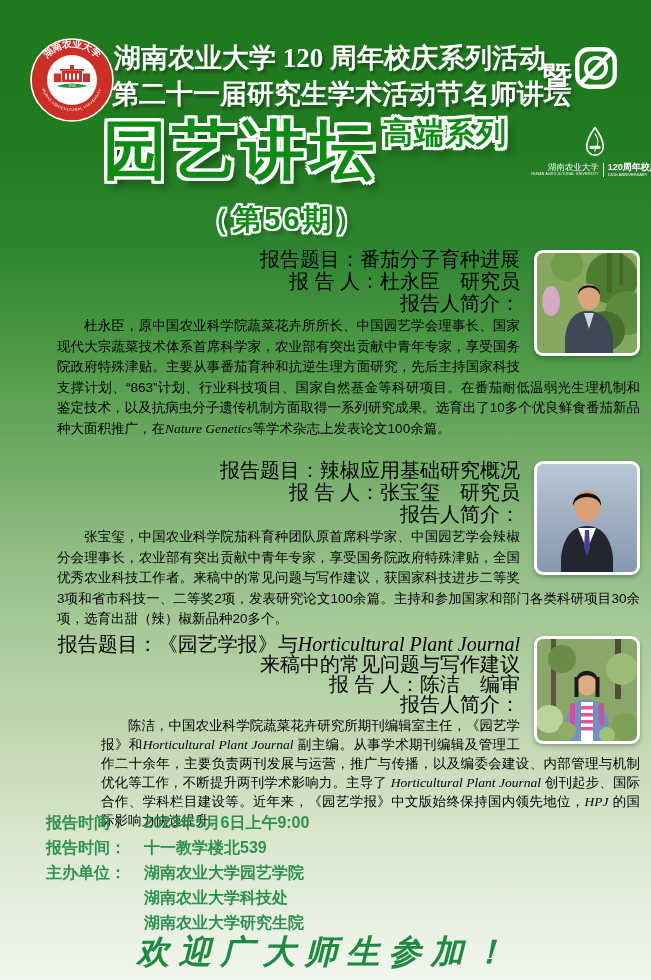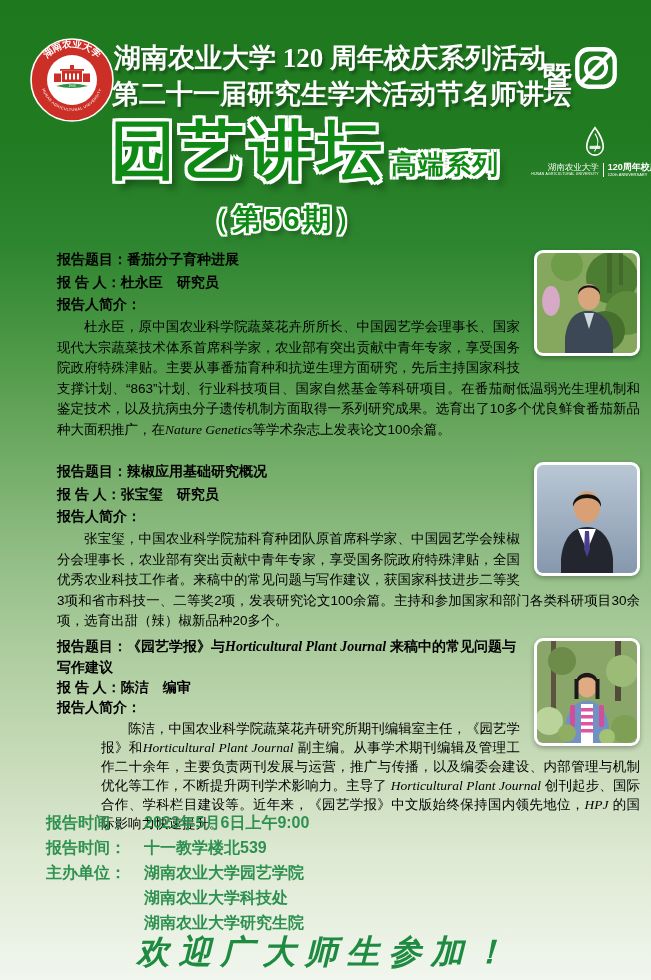--- a/index.html
+++ b/index.html
@@ -21,31 +21,31 @@
   }
   .ji{
     position:absolute;left:543px;top:58px;color:#fff;font-weight:bold;
     font-family:"Liberation Serif",serif;font-size:29px;
     text-shadow:2px 3px 3px rgba(0,0,0,0.35);
   }
   .college-logo{position:absolute;left:572px;top:44px;width:48px;height:48px;}
   
   .banner{
     position:absolute;left:60px;top:118px;width:490px;
-    display:flex;justify-content:center;align-items:flex-end;white-space:nowrap;
+    display:flex;justify-content:center;align-items:flex-start;white-space:nowrap;
     color:#0f8a14;font-weight:bold;
   }
   .outline-white{
     text-shadow:
       -3px -3px 0 #fff, 3px -3px 0 #fff, -3px 3px 0 #fff, 3px 3px 0 #fff,
       -3px 0 0 #fff, 3px 0 0 #fff, 0 -3px 0 #fff, 0 3px 0 #fff,
       6px 8px 7px rgba(0,30,0,0.45);
   }
   .banner-main{font-size:64px;letter-spacing:5px;line-height:1;}
-  .banner-sub{font-size:26px;letter-spacing:1px;line-height:1;margin:0 0 5px 4px;}
+  .banner-sub{font-size:30px;letter-spacing:1px;line-height:1;margin:0 0 5px 4px;}
   .issue{
     position:absolute;left:0;top:200px;width:567px;text-align:center;
     color:#0f8a14;font-weight:bold;font-size:29px;letter-spacing:3px;
     text-shadow:
       -2px -2px 0 #fff, 2px -2px 0 #fff, -2px 2px 0 #fff, 2px 2px 0 #fff,
       -2px 0 0 #fff, 2px 0 0 #fff, 0 -2px 0 #fff, 0 2px 0 #fff,
       4px 5px 5px rgba(0,30,0,0.4);
   }
   
   .anniv{position:absolute;left:545px;top:126px;width:100px;text-align:center;color:#fff;}
@@ -61,21 +61,21 @@
   .content{position:absolute;left:57px;top:248px;width:583px;color:#000;}
   .sec{margin:0;}
   .sec1{margin-bottom:20px;}
   .sec2{margin-bottom:4px;}
   .sec::after{content:"";display:block;clear:both;}
   .photo{
     float:right;margin:2px 0 6px 14px;border:3px solid #fff;border-radius:9px;
     overflow:hidden;box-shadow:0 2px 5px rgba(0,0,0,0.3);background:#fff;
   }
   .photo svg{display:block;}
-  .meta{font-weight:bold;font-size:14px;line-height:22px;}
+  .meta{font-weight:normal;font-size:20px;line-height:22px;text-align:right;}
   .sec3 .meta{line-height:20px;}
   .bio{
     margin:2px 0 0 0;font-size:13.5px;line-height:20.5px;
     text-align:justify;text-indent:2em;
   }
   .sec3 .bio{line-height:19px;margin-left:44px;}
   .en{font-family:"Liberation Serif",serif;font-style:italic;}
   
   .info{position:absolute;left:46px;top:810px;}
   .info-row{display:flex;font-weight:bold;font-size:16px;line-height:25px;color:#2e9150;}

